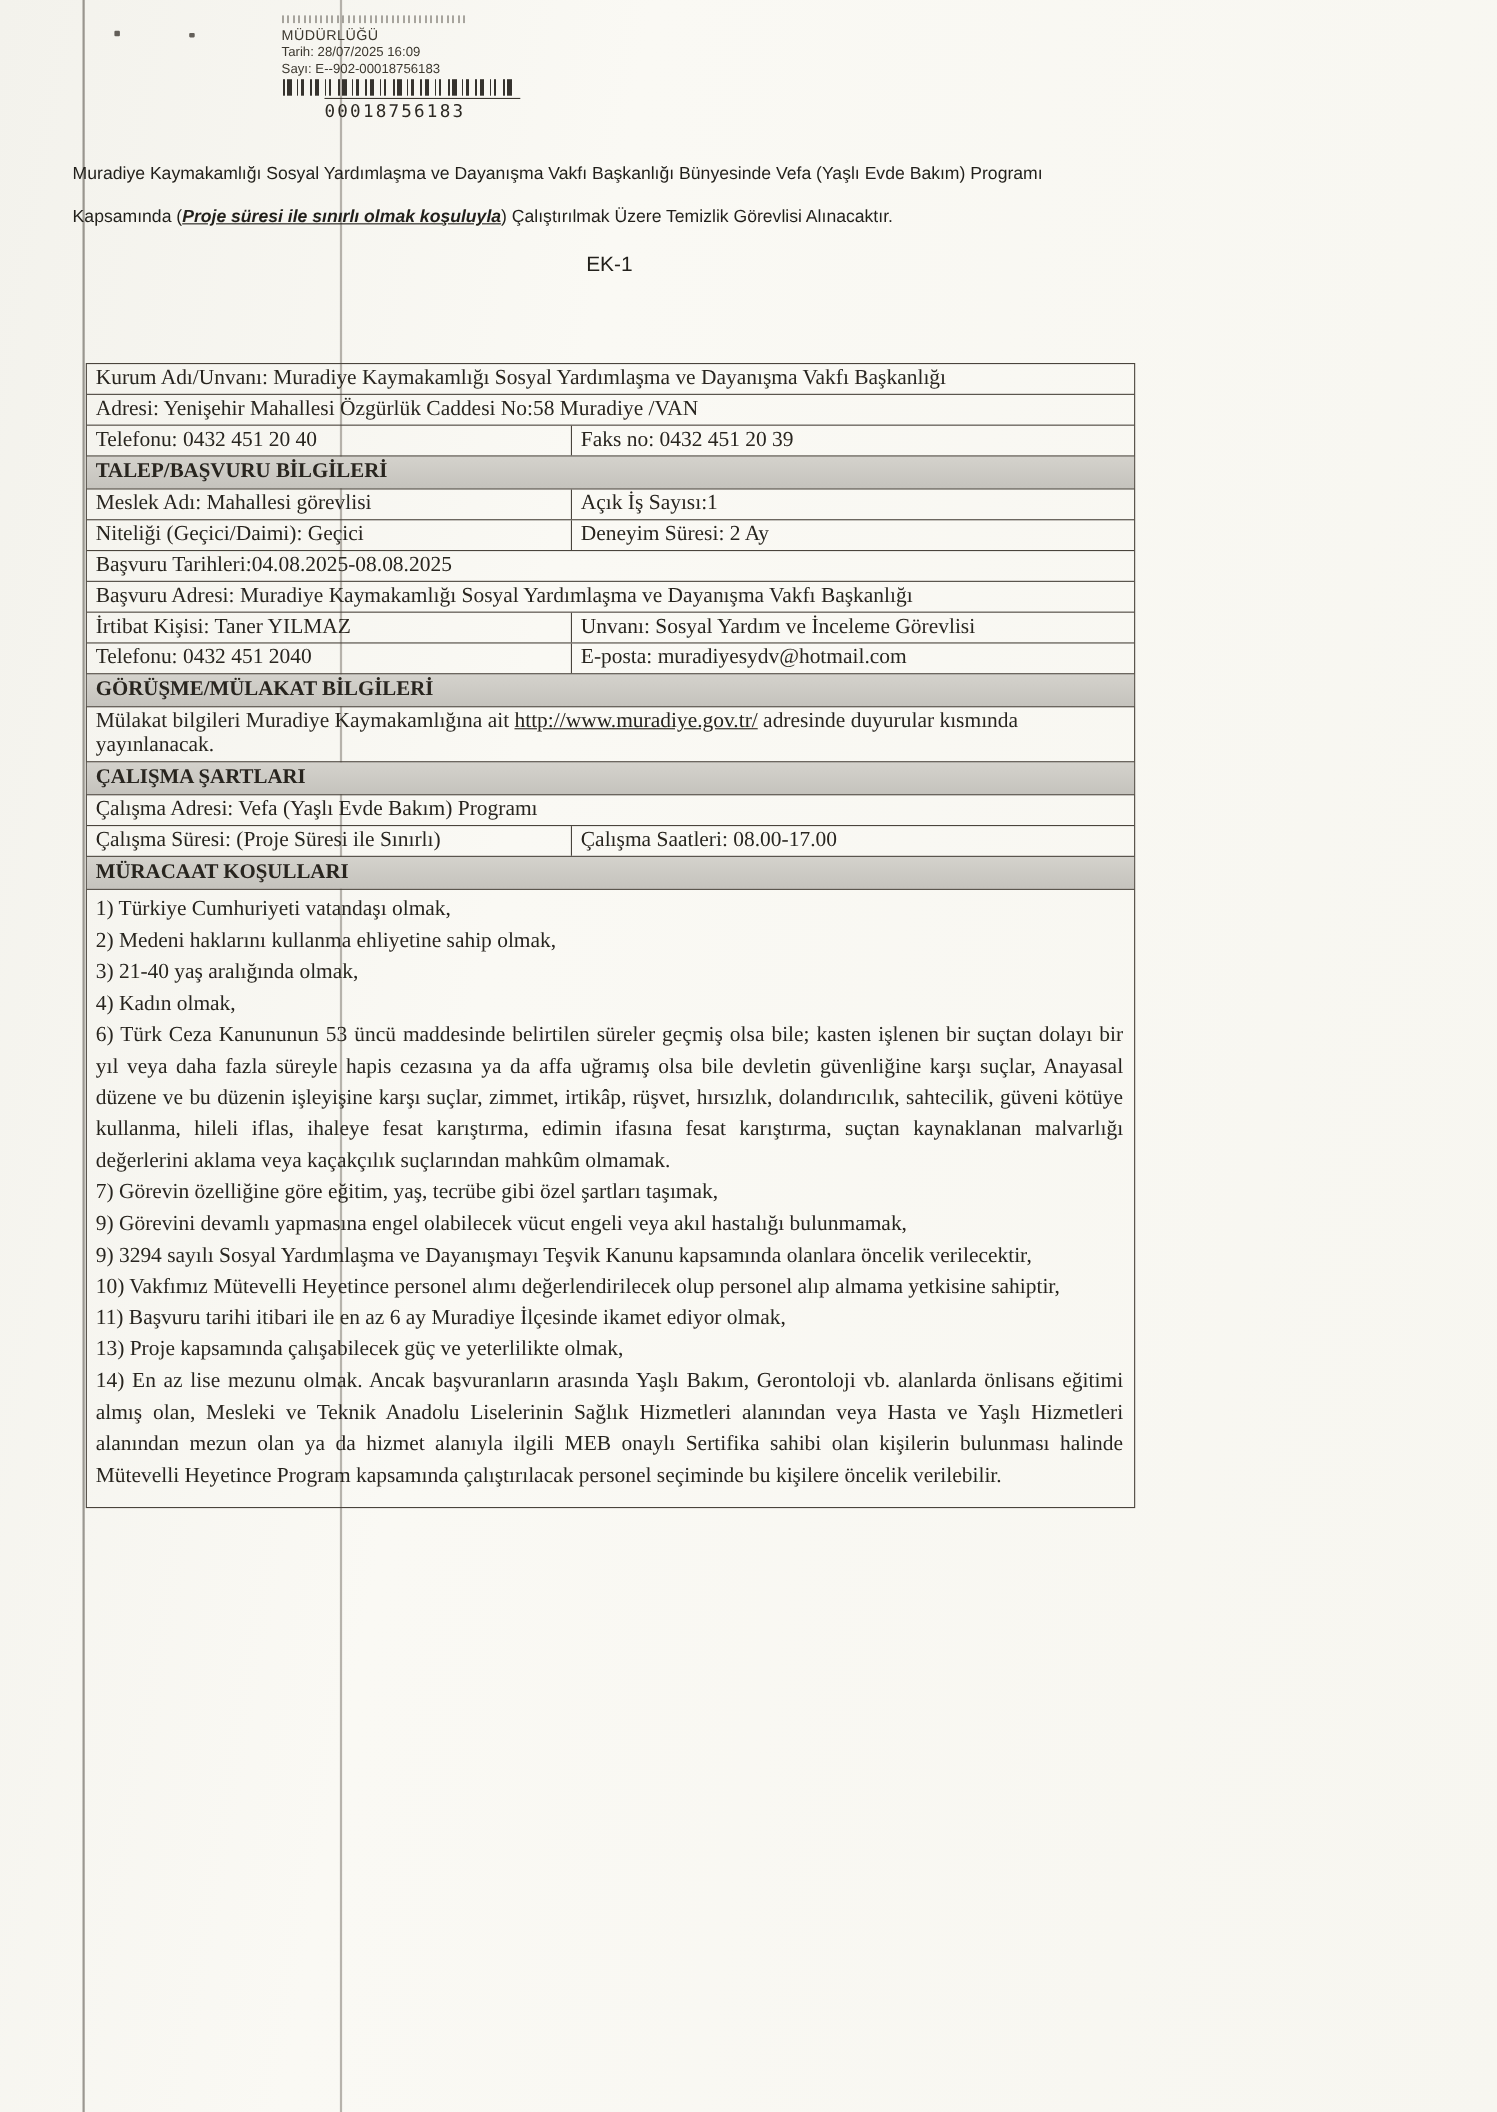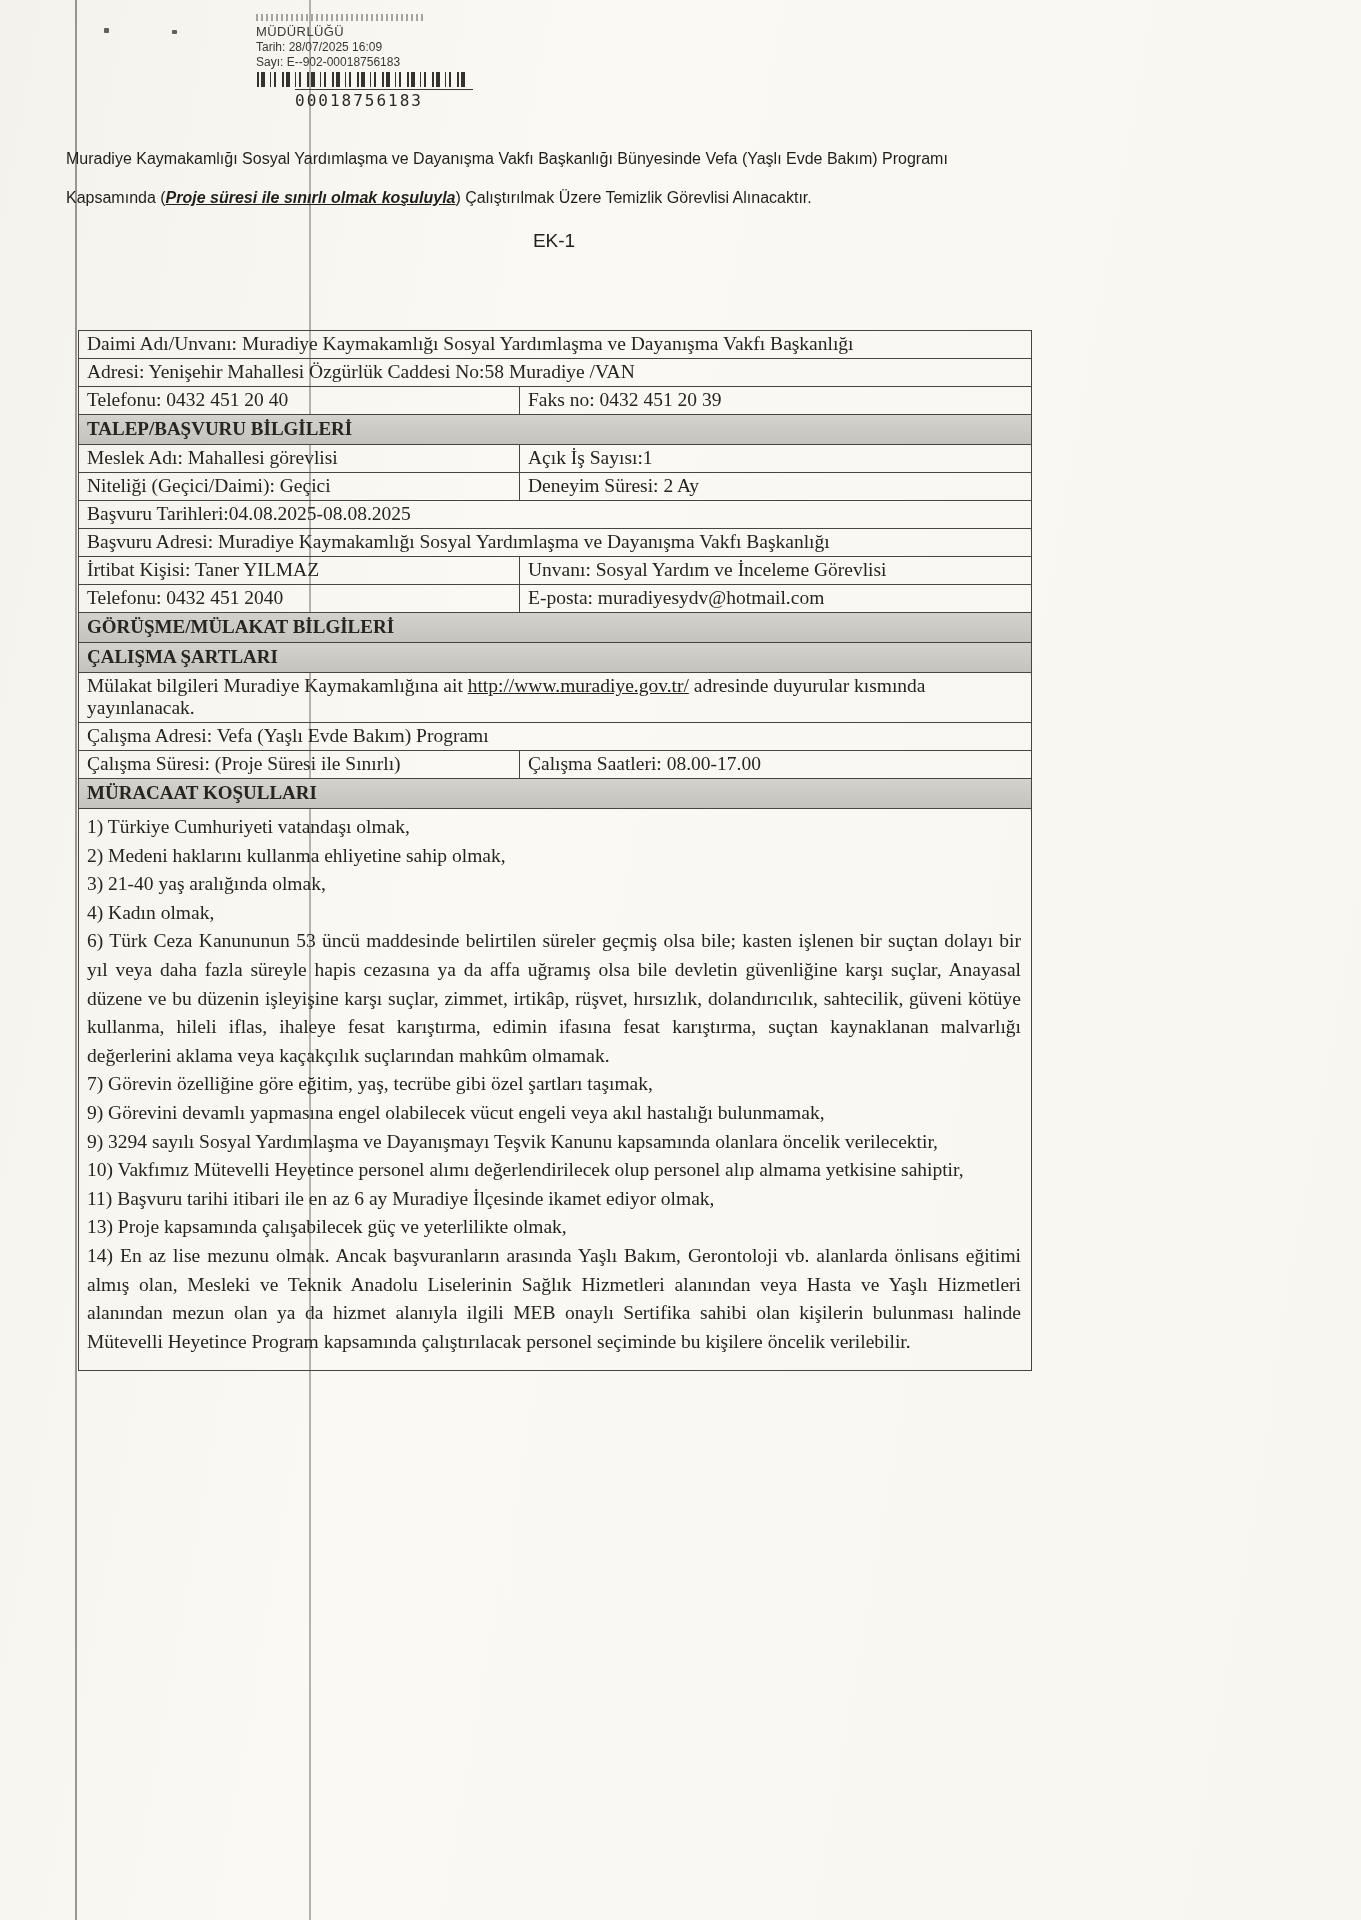--- a/index.html
+++ b/index.html
@@ -107,21 +107,21 @@
   </div>
 
   <div class="intro">
     <span>Muradiye Kaymakamlığı Sosyal Yardımlaşma ve Dayanışma Vakfı Başkanlığı Bünyesinde Vefa (Yaşlı Evde Bakım) Programı Kapsamında (</span><span class="u">Proje süresi ile sınırlı olmak koşuluyla</span><span>) Çalıştırılmak Üzere Temizlik Görevlisi Alınacaktır.</span>
   </div>
 
   <div class="ek">EK-1</div>
 
   <div class="tbl">
 
-    <div class="trow frow">Daimi Adı/Unvanı: Muradiye Kaymakamlığı Sosyal Yardımlaşma ve Dayanışma Vakfı Başkanlığı</div>
+    <div class="trow frow">Kurum Adı/Unvanı: Muradiye Kaymakamlığı Sosyal Yardımlaşma ve Dayanışma Vakfı Başkanlığı</div>
     <div class="trow frow">Adresi: Yenişehir Mahallesi Özgürlük Caddesi No:58 Muradiye /VAN</div>
     <div class="trow srow">
       <div class="cl">Telefonu: 0432 451 20 40</div>
       <div class="cr">Faks no: 0432 451 20 39</div>
     </div>
 
     <div class="trow hrow">TALEP/BAŞVURU BİLGİLERİ</div>
     <div class="trow srow">
       <div class="cl">Meslek Adı: Mahallesi görevlisi</div>
       <div class="cr">Açık İş Sayısı:1</div>
@@ -135,25 +135,25 @@
     <div class="trow srow">
       <div class="cl">İrtibat Kişisi: Taner YILMAZ</div>
       <div class="cr">Unvanı: Sosyal Yardım ve İnceleme Görevlisi</div>
     </div>
     <div class="trow srow">
       <div class="cl">Telefonu: 0432 451 2040</div>
       <div class="cr">E-posta: muradiyesydv@hotmail.com</div>
     </div>
 
     <div class="trow hrow">GÖRÜŞME/MÜLAKAT BİLGİLERİ</div>
-    <div class="trow hrow">ÇALIŞMA ŞARTLARI</div>
-
     <div class="trow frow">
       <span>Mülakat bilgileri Muradiye Kaymakamlığına ait </span><span class="link">http://www.muradiye.gov.tr/</span><span> adresinde duyurular kısmında yayınlanacak.</span>
     </div>
+
+    <div class="trow hrow">ÇALIŞMA ŞARTLARI</div>
     <div class="trow frow">Çalışma Adresi: Vefa (Yaşlı Evde Bakım) Programı</div>
     <div class="trow srow">
       <div class="cl">Çalışma Süresi: (Proje Süresi ile Sınırlı)</div>
       <div class="cr">Çalışma Saatleri: 08.00-17.00</div>
     </div>
 
     <div class="trow hrow">MÜRACAAT KOŞULLARI</div>
     <div class="trow conds">
       <div class="cond">1) Türkiye Cumhuriyeti vatandaşı olmak,</div>
       <div class="cond">2) Medeni haklarını kullanma ehliyetine sahip olmak,</div>

